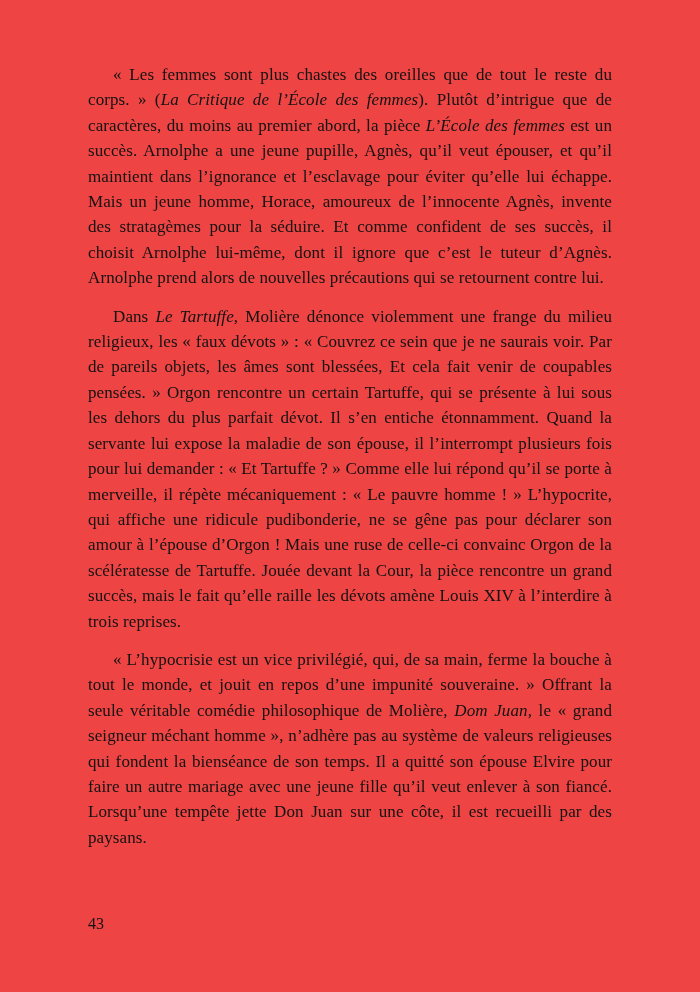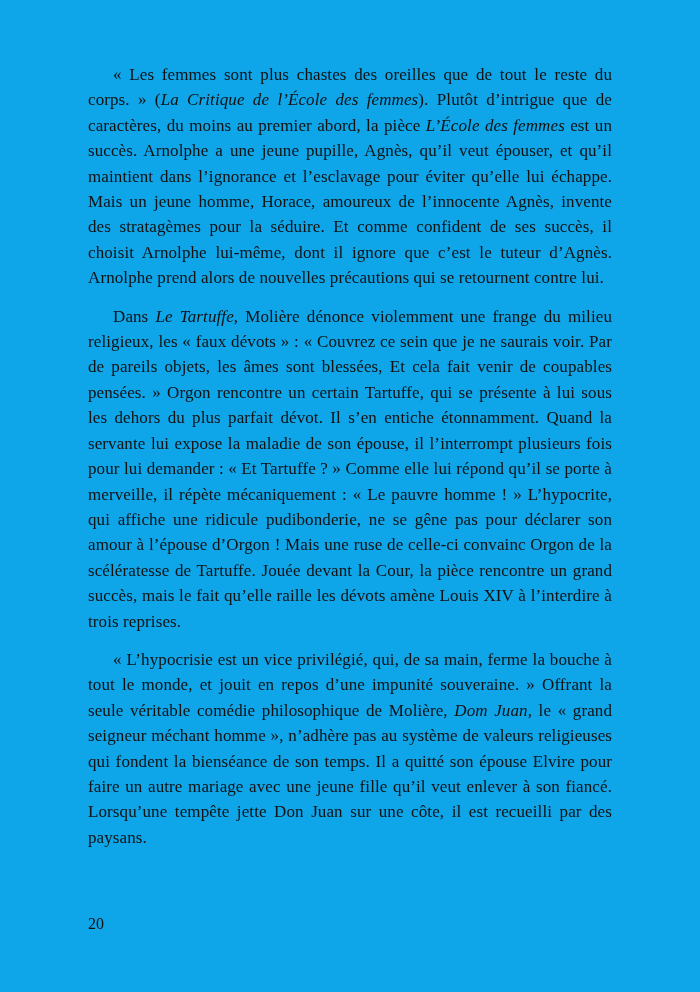--- a/index.html
+++ b/index.html
@@ -8,21 +8,21 @@
     width: 700px;
     height: 992px;
     position: relative;
     font-family: "Liberation Serif", "DejaVu Serif", serif;
     color: #121212;
     overflow: hidden;
   }
   .page {
     position: absolute;
     inset: 0;
-    background: #0ea5e9;
+    background: #ef4444;
     padding: 62px 88px 0 88px;
   }
   .text-block .para {
     font-size: 17px;
     line-height: 25.4px;
     text-align: justify;
     text-indent: 25px;
     margin: 0 0 13px 0;
     letter-spacing: 0.1px;
   }
@@ -44,15 +44,15 @@
   <div class="text-block">
 
     <p class="para"><span>«&nbsp;Les femmes sont plus chastes des oreilles que de tout le reste du corps.&nbsp;» (</span><em>La Critique de l’École des femmes</em><span>). Plutôt d’intrigue que de caractères, du moins au premier abord, la pièce </span><em>L’École des femmes</em><span> est un succès. Arnolphe a une jeune pupille, Agnès, qu’il veut épouser, et qu’il maintient dans l’ignorance et l’esclavage pour éviter qu’elle lui échappe. Mais un jeune homme, Horace, amoureux de l’innocente Agnès, invente des stratagèmes pour la séduire. Et comme confident de ses succès, il choisit Arnolphe lui-même, dont il ignore que c’est le tuteur d’Agnès. Arnolphe prend alors de nouvelles précautions qui se retournent contre lui.</span></p>
 
     <p class="para"><span>Dans </span><em>Le Tartuffe</em><span>, Molière dénonce violemment une frange du milieu religieux, les «&nbsp;faux dévots&nbsp;»&nbsp;: «&nbsp;Couvrez ce sein que je ne saurais voir. Par de pareils objets, les âmes sont blessées, Et cela fait venir de coupables pensées.&nbsp;» Orgon rencontre un certain Tartuffe, qui se présente à lui sous les dehors du plus parfait dévot. Il s’en entiche étonnamment. Quand la servante lui expose la maladie de son épouse, il l’interrompt plusieurs fois pour lui demander&nbsp;: «&nbsp;Et Tartuffe&nbsp;?&nbsp;» Comme elle lui répond qu’il se porte à merveille, il répète mécaniquement&nbsp;: «&nbsp;Le pauvre homme&nbsp;!&nbsp;» L’hypocrite, qui affiche une ridicule pudibonderie, ne se gêne pas pour déclarer son amour à l’épouse d’Orgon&nbsp;! Mais une ruse de celle-ci convainc Orgon de la scélératesse de Tartuffe. Jouée devant la Cour, la pièce rencontre un grand succès, mais le fait qu’elle raille les dévots amène Louis XIV à l’interdire à trois reprises.</span></p>
 
     <p class="para"><span>«&nbsp;L’hypocrisie est un vice privilégié, qui, de sa main, ferme la bouche à tout le monde, et jouit en repos d’une impunité souveraine.&nbsp;» Offrant la seule véritable comédie philosophique de Molière, </span><em>Dom Juan,</em><span> le «&nbsp;grand seigneur méchant homme&nbsp;», n’adhère pas au système de valeurs religieuses qui fondent la bienséance de son temps. Il a quitté son épouse Elvire pour faire un autre mariage avec une jeune fille qu’il veut enlever à son fiancé. Lorsqu’une tempête jette Don Juan sur une côte, il est recueilli par des paysans.</span></p>
 
   </div>
 
-  <div class="page-number">20</div>
+  <div class="page-number">43</div>
 
 </div>
 
 </body></html>

